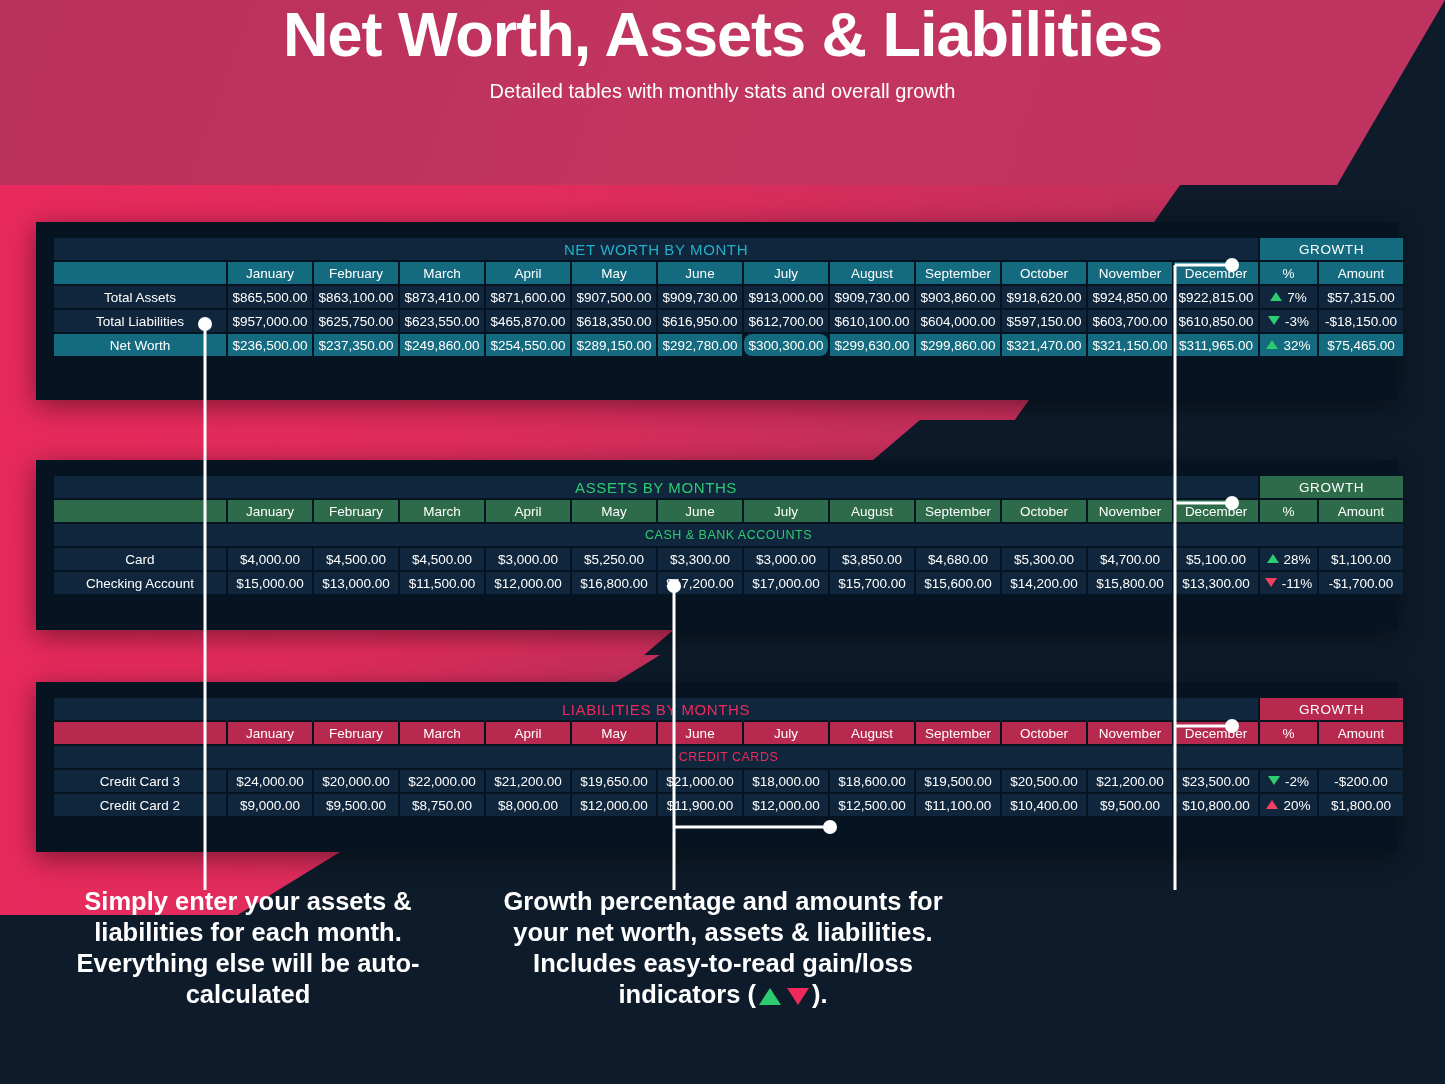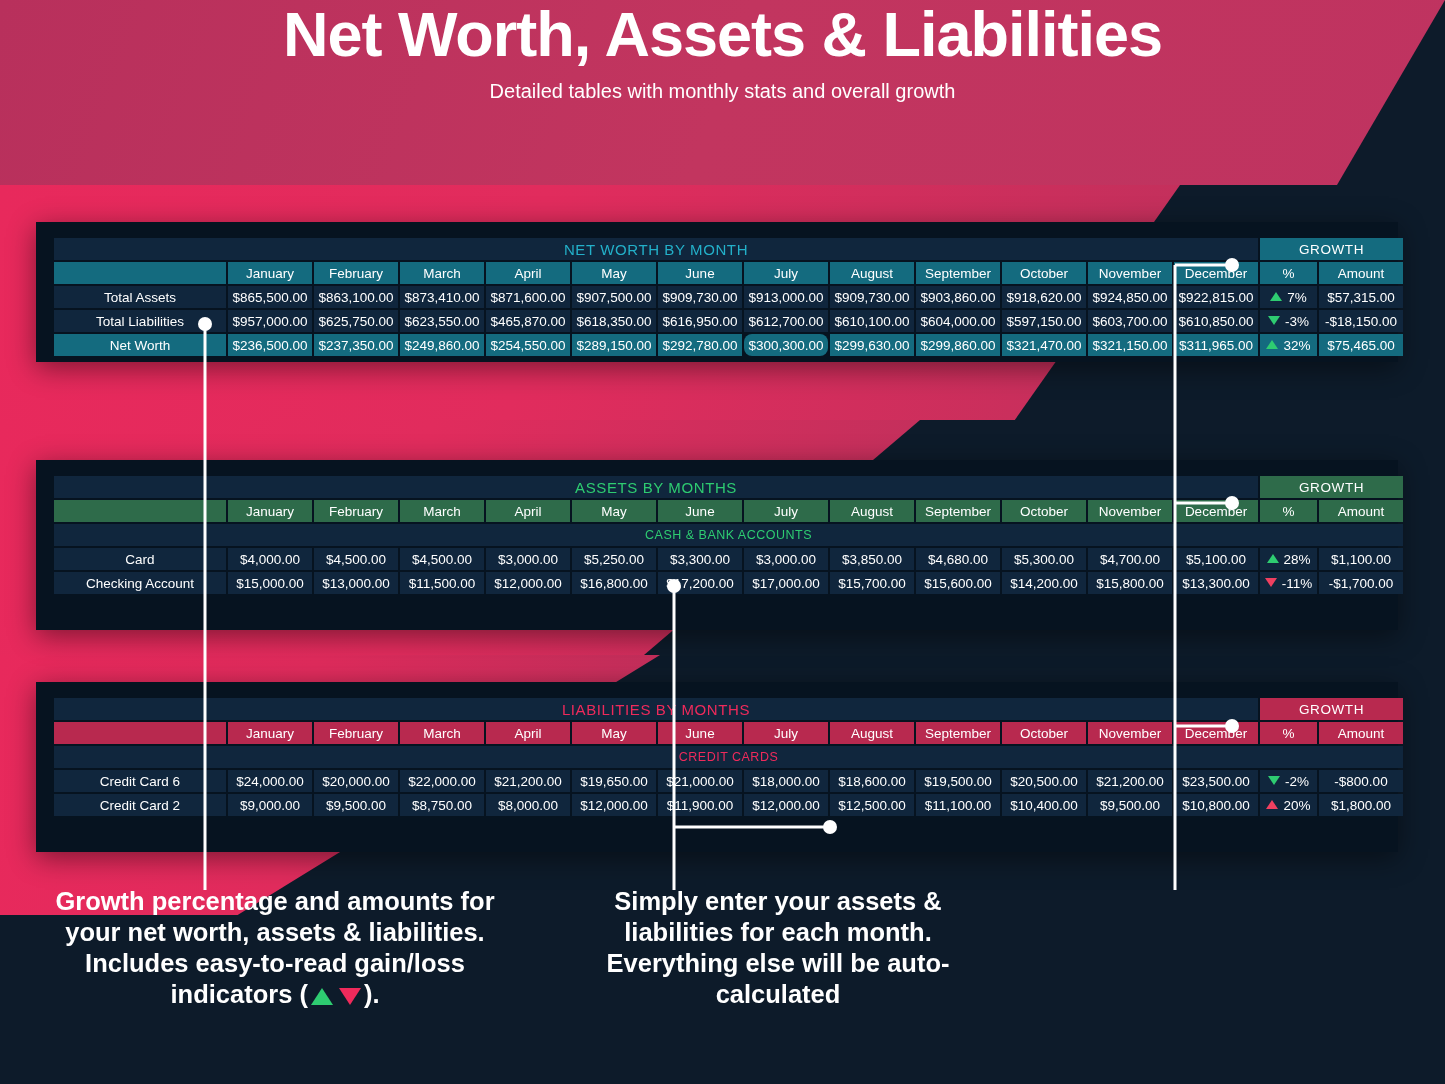--- a/index.html
+++ b/index.html
@@ -52,21 +52,21 @@
   }
 
   
   .panel {
     position:absolute; z-index:3;
     left:36px; width:1362px;
     background:#061320;
     padding:14px 16px;
     box-shadow:0 6px 26px rgba(0,0,0,.45);
   }
-  #panel-networth   { top:222px; height:140px; }
+  #panel-networth   { top:222px; height:178px; }
   #panel-assets     { top:460px; height:170px; }
   #panel-liabilities{ top:682px; height:170px; }
 
   table.sheet { border-collapse:separate; border-spacing:2px; width:100%; table-layout:fixed; }
   table.sheet td, table.sheet th {
     background:#10263d;
     color:#ffffff;
     font-size:13.5px;
     font-weight:400;
     height:22px;
@@ -369,35 +369,35 @@
           <td class="h-pink">December</td>
           <td class="h-pink">%</td>
           <td class="h-pink">Amount</td>
         </tr>
         <tr class="section-row">
           <td colspan="15">
             <div class="section-text t-pink">CREDIT CARDS</div>
           </td>
         </tr>
         <tr>
-          <td class="rowlabel">Credit Card 6</td>
+          <td class="rowlabel">Credit Card 3</td>
           <td>$24,000.00</td>
           <td>$20,000.00</td>
           <td>$22,000.00</td>
           <td>$21,200.00</td>
           <td>$19,650.00</td>
           <td>$21,000.00</td>
           <td>$18,000.00</td>
           <td>$18,600.00</td>
           <td>$19,500.00</td>
           <td>$20,500.00</td>
           <td>$21,200.00</td>
           <td>$23,500.00</td>
           <td class="pct-cell"><span class="arrow down"></span><span>-2%</span></td>
-          <td>-$800.00</td>
+          <td>-$200.00</td>
         </tr>
         <tr>
           <td class="rowlabel">Credit Card 2</td>
           <td>$9,000.00</td>
           <td>$9,500.00</td>
           <td>$8,750.00</td>
           <td>$8,000.00</td>
           <td>$12,000.00</td>
           <td>$11,900.00</td>
           <td>$12,000.00</td>
@@ -427,17 +427,17 @@
     <circle cx="205" cy="324" r="7"></circle>
     <circle cx="674" cy="586" r="7"></circle>
     <circle cx="1232" cy="265" r="7"></circle>
     <circle cx="1232" cy="503" r="7"></circle>
     <circle cx="1232" cy="726" r="7"></circle>
     <circle cx="830" cy="827" r="7"></circle>
   </g>
 </svg>
 
 <div id="captions">
+  <div class="caption" id="cap2">Simply enter your assets &amp; liabilities for each month. Everything else will be auto-calculated</div>
   <div class="caption" id="cap3">
     <span>Growth percentage and amounts for your net worth, assets &amp; liabilities. Includes easy-to-read gain/loss indicators (</span><span class="inline-up"></span><span class="inline-down"></span><span>).</span>
   </div>
-  <div class="caption" id="cap2">Simply enter your assets &amp; liabilities for each month. Everything else will be auto-calculated</div>
 </div>
 
 </body></html>

